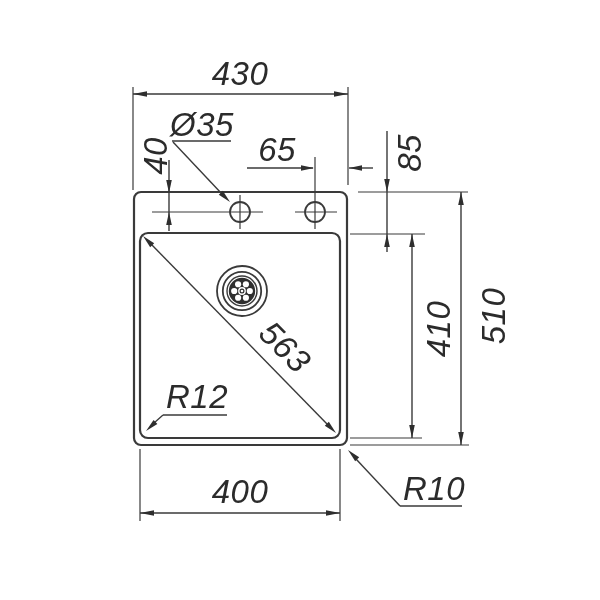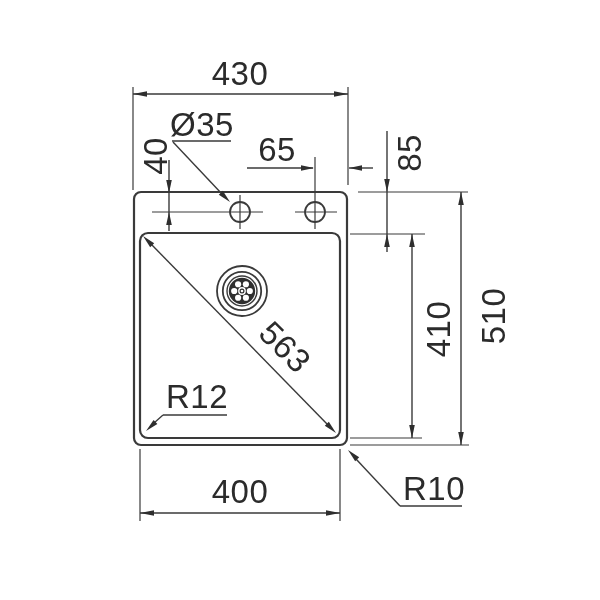--- a/index.html
+++ b/index.html
@@ -6,20 +6,21 @@
     margin: 0;
     padding: 0;
     background: #ffffff;
   }
   .canvas {
     position: relative;
     width: 548px;
     height: 600px;
     background: #ffffff;
     overflow: hidden;
+    font-style: italic;
   }
   svg { display: block; }
   .outline   { fill: none; stroke: #3a3a3a; stroke-width: 2.2; }
   .thinline  { fill: none; stroke: #3a3a3a; stroke-width: 1.2; }
   .dimline   { fill: none; stroke: #3a3a3a; stroke-width: 1.4; }
   .arrow     { fill: #2e2e2e; stroke: none; }
   .dim-text {
     font-family: "Liberation Sans", "DejaVu Sans", sans-serif;
     font-size: 33px;
     fill: #2b2b2b;

